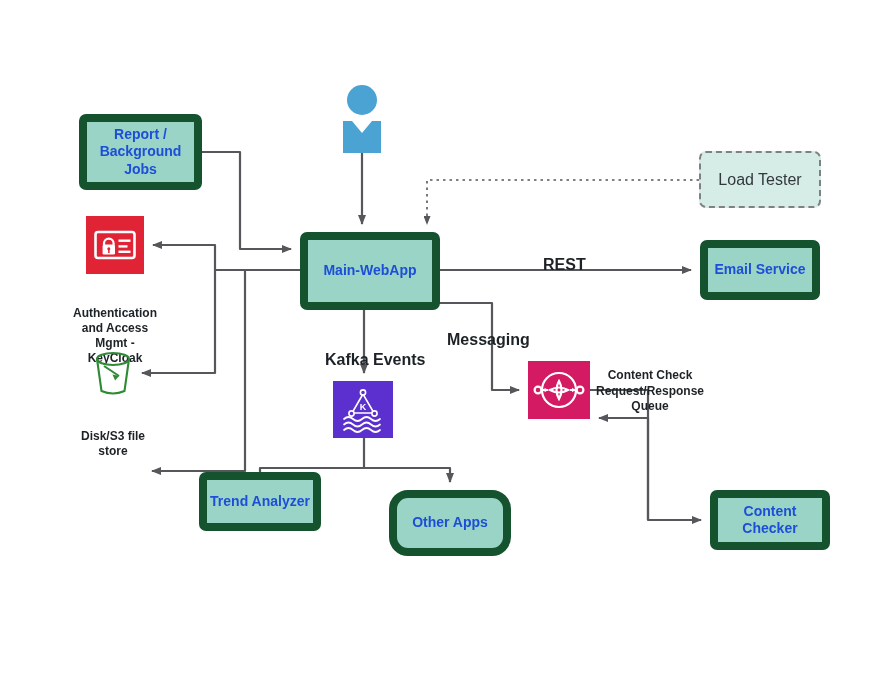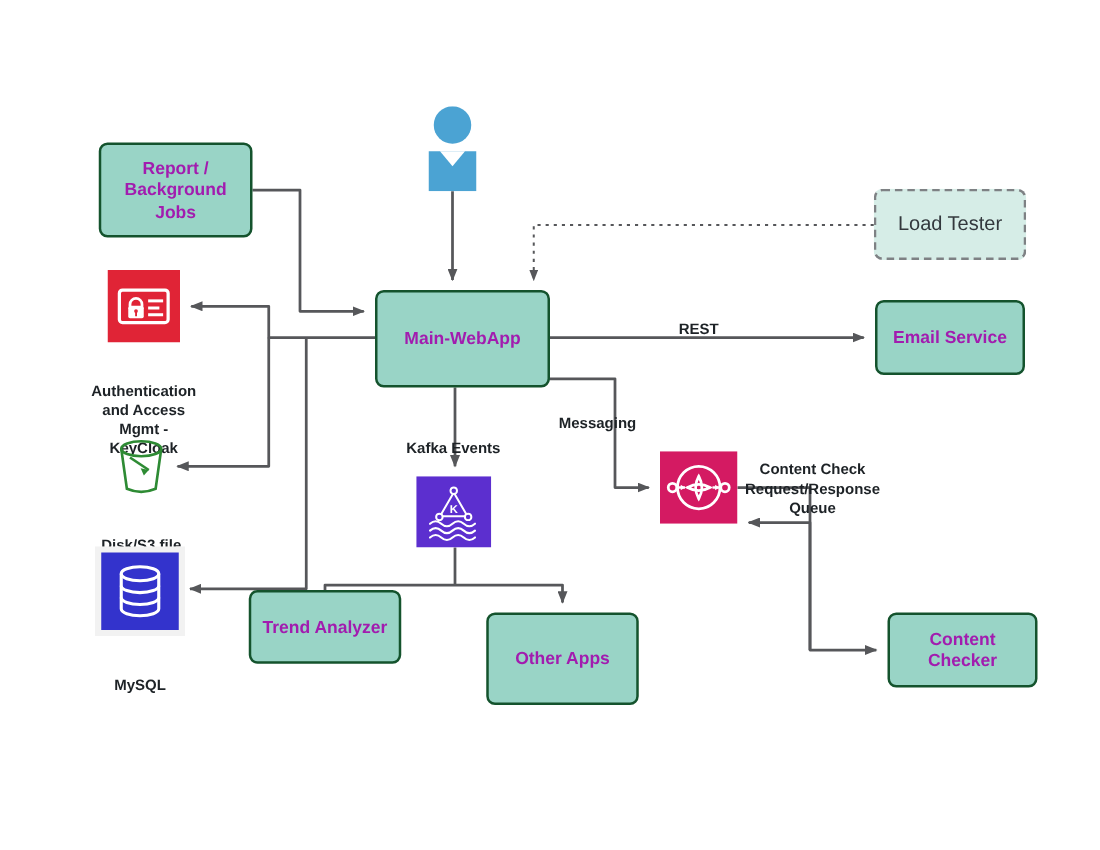--- a/index.html
+++ b/index.html
@@ -28,23 +28,23 @@
     position: absolute;
     box-sizing: border-box;
     display: flex;
     align-items: center;
     justify-content: center;
     text-align: center;
     line-height: 1.22;
   }
   .box {
     background: #99D4C6;
-    border: 2px solid #14532d;
+    border: 8px solid #14532d;
     border-radius: 7px;
-    color: #a21caf;
+    color: #1d4ed8;
     font-weight: bold;
     font-size: 14px;
   }
   .box.dashed {
     background: #D6EDE7;
     border: 2px dashed #7e8184;
     font-weight: normal;
     color: #33383d;
     font-size: 16px;
     border-radius: 7px;
@@ -64,21 +64,21 @@
     margin-top: 5px;
     font-size: 12px;
     font-weight: bold;
     color: #1d2226;
     text-align: center;
     line-height: 1.25;
     white-space: pre-line;
   }
   .edge-label {
     position: absolute;
-    font-size: 12px;
+    font-size: 16px;
     font-weight: bold;
     color: #1d2226;
     white-space: nowrap;
   }
   .queue-caption {
     position: absolute;
     font-size: 12px;
     font-weight: bold;
     color: #1d2226;
     text-align: center;
@@ -146,21 +146,21 @@
   </div>
 
   <div class="node box" style="left:700px; top:240px; width:120px; height:60px;">
     <span style="white-space:pre-line;">Email Service</span>
   </div>
 
   <div class="node box" style="left:199px; top:472px; width:122px; height:59px;">
     <span style="white-space:pre-line;">Trend Analyzer</span>
   </div>
 
-  <div class="node box" style="left:389px; top:490px; width:122px; height:74px;">
+  <div class="node box" style="left:389px; top:490px; width:122px; height:66px;border-radius:19px;">
     <span style="white-space:pre-line;">Other Apps</span>
   </div>
 
   <div class="node box" style="left:710px; top:490px; width:120px; height:60px;">
     <span style="white-space:pre-line;">Content
 Checker</span>
   </div>
 
   <div class="icon-node" style="left:338px; top:85px; width:48px;">
     <span class="icon-sq">
@@ -198,33 +198,20 @@
         <ellipse cx="21" cy="8" rx="16" ry="6" fill="none" stroke="#2E8B34" stroke-width="2.1"></ellipse>
         <path d="M5,8 L9.5,40 Q21,45 32.5,40 L37,8" fill="none" stroke="#2E8B34" stroke-width="2.1"></path>
         <path d="M12,15 L27,25" stroke="#2E8B34" stroke-width="2.1" fill="none"></path>
         <path d="M27,25 l-6.5,-1.4 l2.6,5.8 z" fill="#2E8B34"></path>
       </svg>
     </span>
     <span class="icon-caption">Disk/S3 file
 store</span>
   </div>
 
-  <div class="icon-node" style="left:76px; top:437px; width:72px;">
-    <span class="icon-sq">
-      <svg width="72" height="72" viewBox="0 0 72 72" style="display:block; margin:0 auto;">
-        <rect x="0" y="0" width="72" height="72" fill="#f2f2f2"></rect>
-        <rect x="5" y="5" width="62" height="62" fill="#3333CC"></rect>
-        <ellipse cx="36" cy="22" rx="15" ry="5.6" fill="none" stroke="#ffffff" stroke-width="2.5"></ellipse>
-        <path d="M21,22 L21,50 a15,5.6 0 0 0 30,0 L51,22" fill="none" stroke="#ffffff" stroke-width="2.5"></path>
-        <path d="M21,31.5 a15,5.6 0 0 0 30,0" fill="none" stroke="#ffffff" stroke-width="2.5"></path>
-        <path d="M21,41 a15,5.6 0 0 0 30,0" fill="none" stroke="#ffffff" stroke-width="2.5"></path>
-      </svg>
-    </span>
-    <span class="icon-caption">MySQL</span>
-  </div>
 
   <div class="icon-node" style="left:333px; top:381px; width:60px;">
     <span class="icon-sq">
       <svg width="60" height="57" viewBox="0 0 60 57" style="display:block;">
         <rect x="0" y="0" width="60" height="57" fill="#5C2FCF"></rect>
         <g stroke="#ffffff" stroke-width="1.6" fill="none">
           <path d="M30,13 L19,32 L41,32 Z"></path>
           <circle cx="30" cy="11.5" r="2.6" fill="#5C2FCF"></circle>
           <circle cx="18.5" cy="32.5" r="2.6" fill="#5C2FCF"></circle>
           <circle cx="41.5" cy="32.5" r="2.6" fill="#5C2FCF"></circle>

